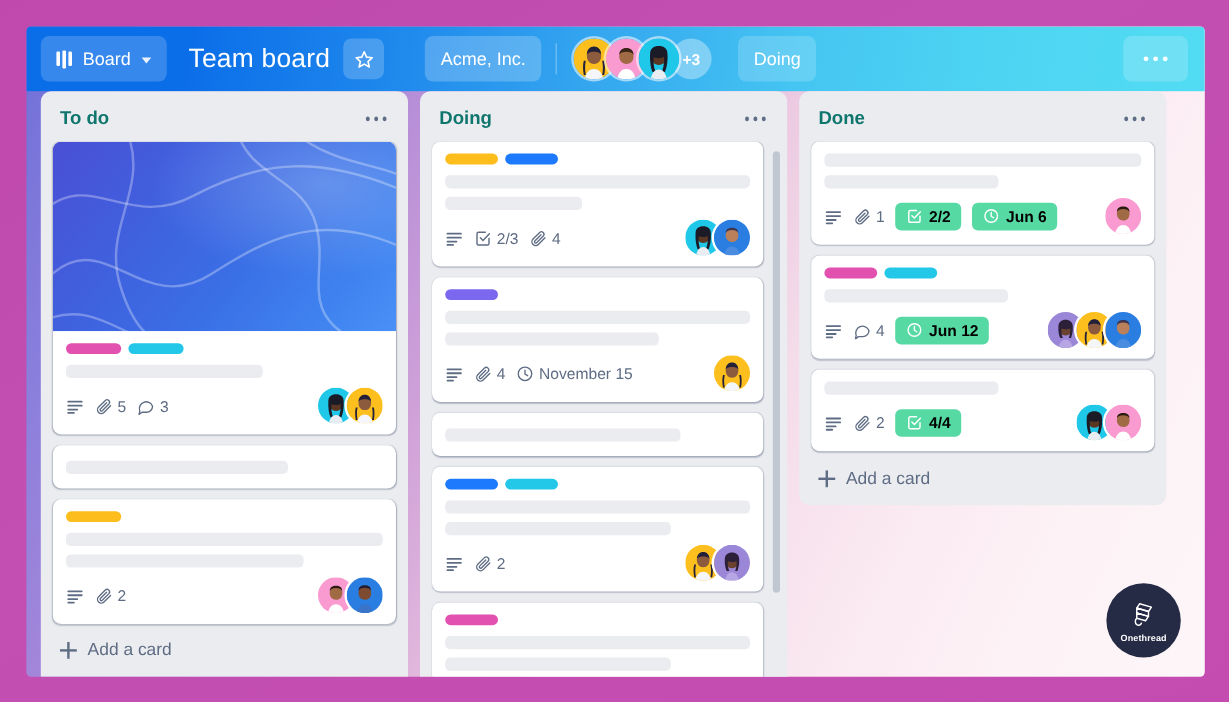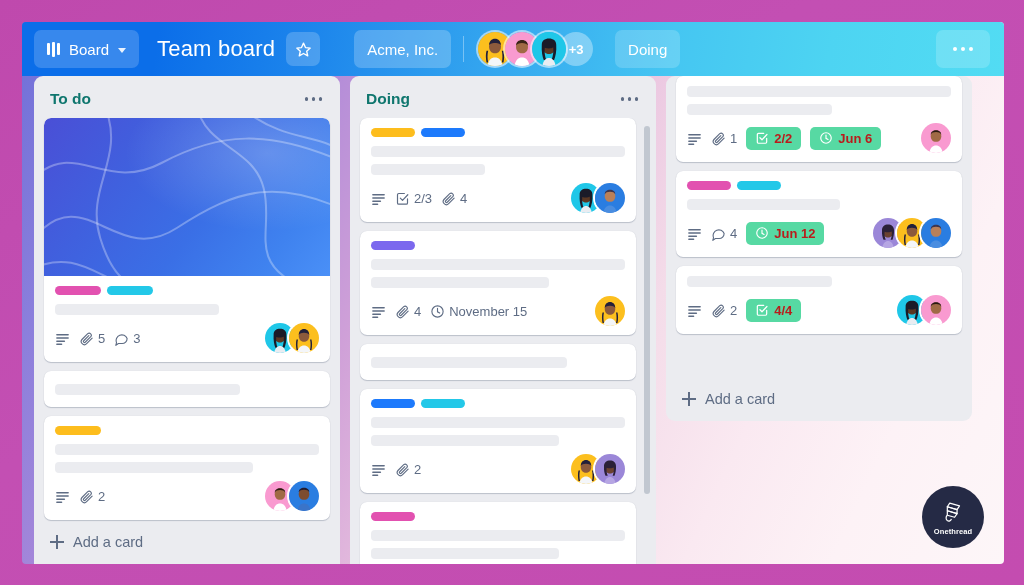--- a/index.html
+++ b/index.html
@@ -254,21 +254,21 @@
     min-height: 28px;
   }
   .meta { display: flex; align-items: center; gap: 9px; }
   .meta-item {
     display: flex; align-items: center; gap: 4px;
     color: #5e6c84; font-size: 13px;
   }
   .badge {
     display: flex; align-items: center; gap: 5px;
     background: #57d9a3;
-    color: #b91c1c;
+    color: #000000;
     border-radius: 5px;
     padding: 4px 9px;
     font-size: 13px;
     font-weight: bold;
   }
   .badge svg { stroke: #ffffff; }
 
   .members { margin-left: auto; display: flex; align-items: center; }
   .member {
     width: 30px; height: 30px;
@@ -680,20 +680,28 @@
             <div class="line" style="width:100%"></div>
             <div class="line" style="width:74%"></div>
 
           </div>
 
           <div class="scrollbar" style="height:368px;right:6px;top:8px"></div>
         </div>
       </div>
 
       <div class="column short">
+        <div class="col-head">
+          <div class="col-title">Done</div>
+          <div class="col-menu">
+            <span></span>
+            <span></span>
+            <span></span>
+          </div>
+        </div>
         <div class="col-body">
 
           <div class="card">
             <div class="line" style="width:100%"></div>
             <div class="line" style="width:55%"></div>
             <div class="card-footer">
               <div class="meta">
                 <span class="meta-item">
                   <svg width="15" height="15" viewBox="0 0 16 16" stroke="#5e6c84" stroke-width="1.6" stroke-linecap="round">
                     <path d="M2 4h12M2 7.5h12M2 11h8M2 14h5"></path>

